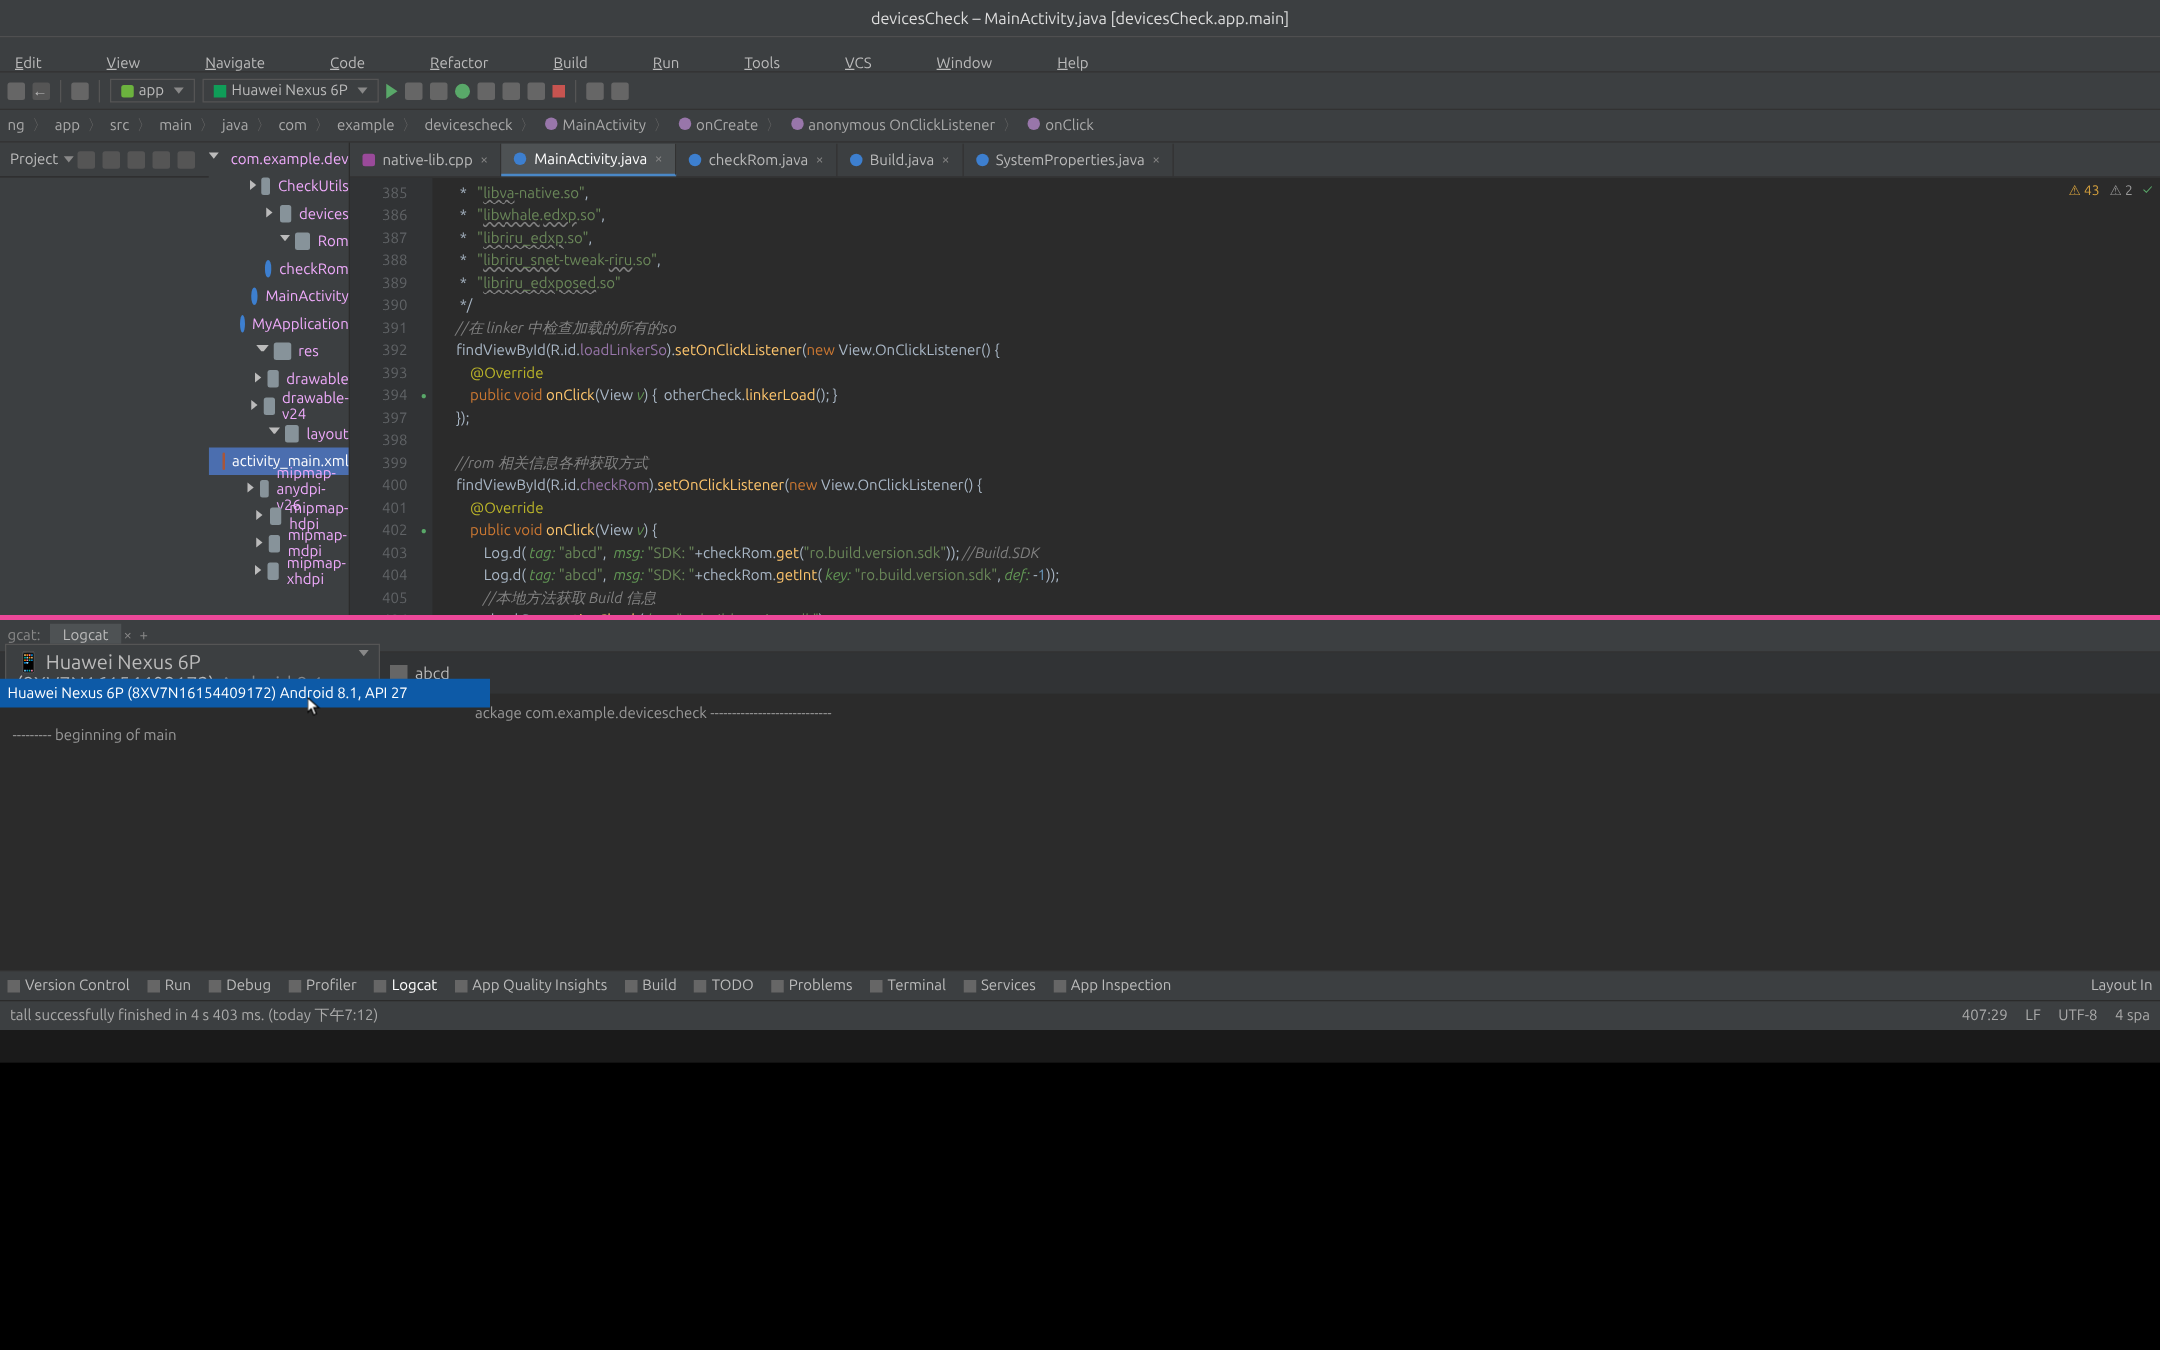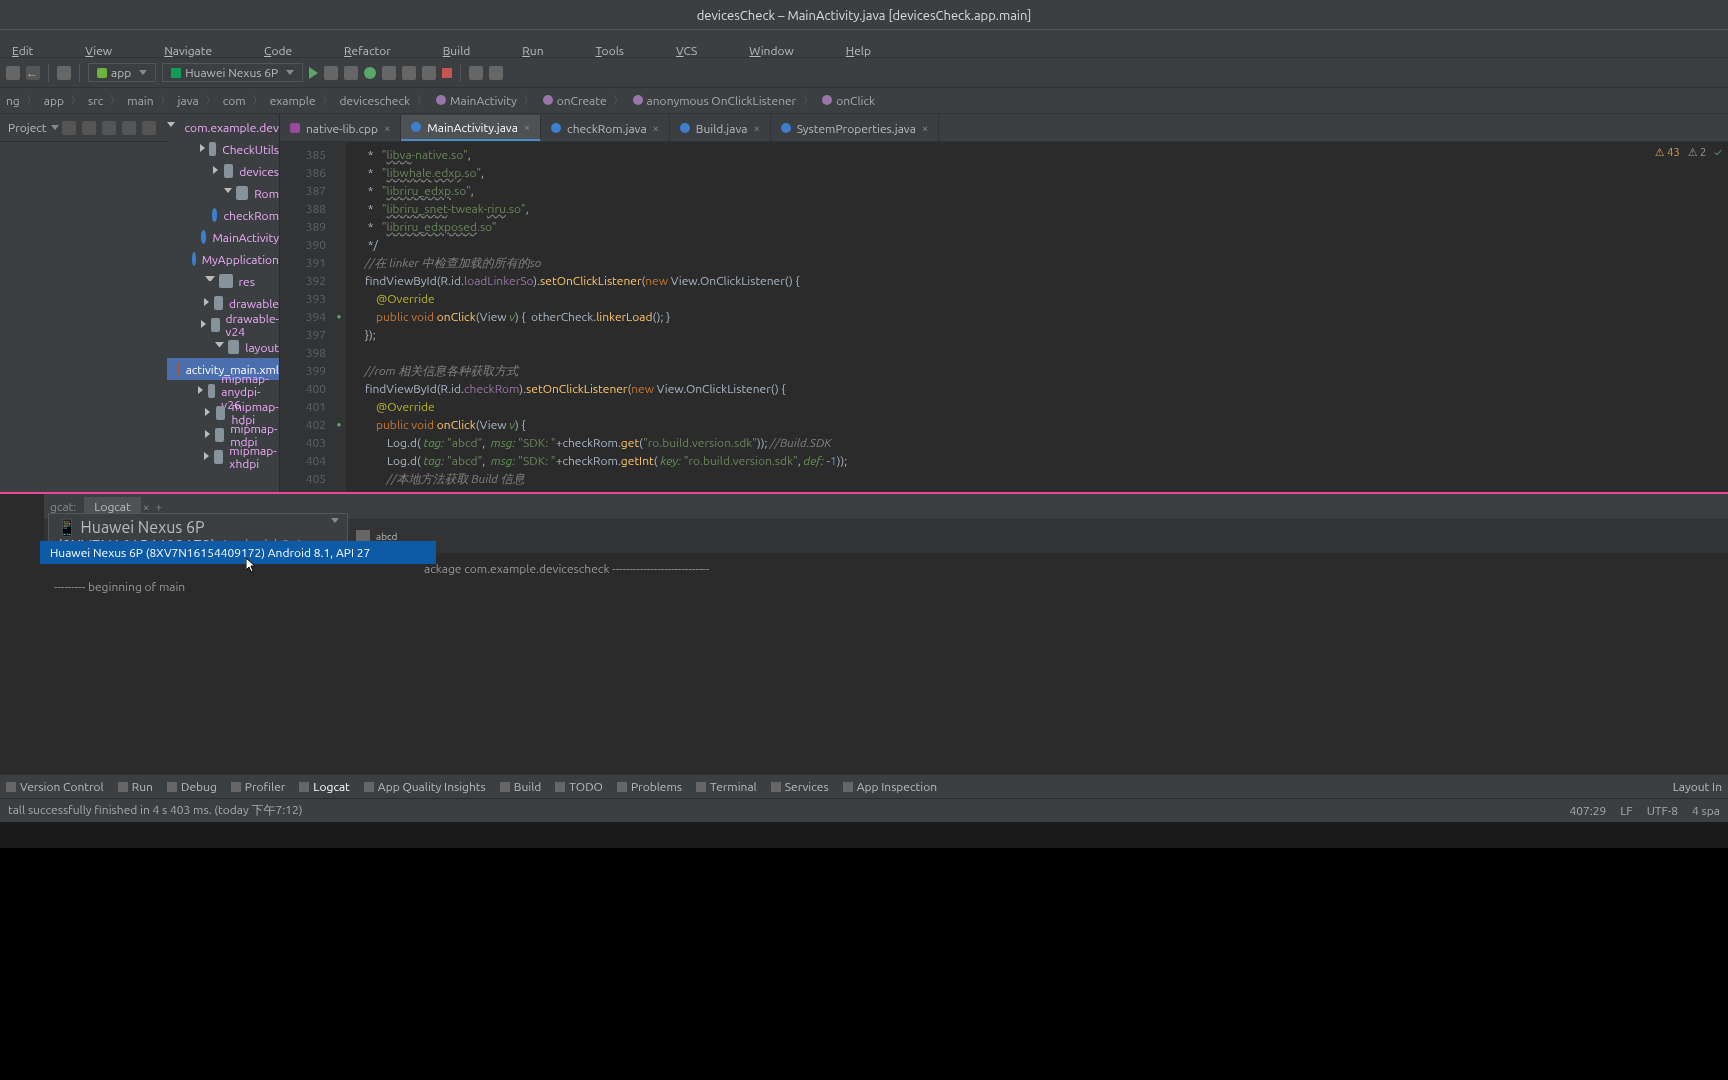--- a/index.html
+++ b/index.html
@@ -74,33 +74,33 @@
 .c-kw { color: #cc7832; }
 .c-cm { color: #808080; font-style: italic; }
 .c-id { color: #9876aa; }
 .c-call { color: #ffc66d; }
 .c-ann { color: #bbb529; }
 .c-param { color: #629755; font-style: italic; }
 .c-num { color: #6897bb; }
 .c-ul { text-decoration-line: underline; text-decoration-style: wavy; text-decoration-color: #808080; }
 
 
-.logcat-panel { background: #2b2b2b; border-top: 2px solid #ec4899; padding-left: 44px; }
+.logcat-panel { background: #2b2b2b; border-top: 4px solid #ec4899; }
 .logcat-tabs { height: 26px; background: #3c3f41; display: flex; align-items: center; padding: 0 6px; border-bottom: 1px solid #323232; }
 .logcat-tabs .ptab { padding: 3px 10px; color: #bbb; cursor: pointer; }
 .logcat-tabs .ptab.active { background: #4e5254; }
 .logcat-tabs .plus { color: #888; margin-left: 6px; cursor: pointer; }
 .logcat-toolbar { height: 34px; background: #313335; display: flex; align-items: center; padding: 0 4px; gap: 8px; border-bottom: 1px solid #2b2b2b; }
 .logcat-device { position: relative; width: 300px; }
 .logcat-device-btn { border: 1px solid #555; background: #3c3f41; padding: 4px 8px; color: #bbb; display: flex; align-items: flex-start; justify-content: space-between; font-size: 16px; }
 .logcat-device-btn .suffix { color: #888; }
 .logcat-popup { position: absolute; top: 28px; left: -8px; background: #0d5aa7; color: #fff; padding: 5px 10px; font-size: 12px; width: 396px; z-index: 10; }
 .logcat-filter { display: flex; align-items: center; gap: 6px; flex: 1; }
 .logcat-filter .ficon { width: 14px; height: 14px; background: #666; }
-.logcat-filter input { background: transparent; border: none; color: #bbb; font-size: 10px; outline: none; width: 200px; }
+.logcat-filter input { background: transparent; border: none; color: #bbb; font-size: 13px; outline: none; width: 200px; }
 .logcat-body { padding: 6px 10px; font-family: "JetBrains Mono", monospace; font-size: 12px; color: #999; height: 220px; }
 .logcat-body div { line-height: 18px; }
 .logcat-body .line1 { margin-left: 370px; }
 
 
 .bottom-bar { height: 24px; background: #3c3f41; display: flex; align-items: center; padding: 0 6px; border-top: 1px solid #323232; gap: 14px; font-size: 12px; color: #bbb; }
 .bottom-bar .btab { display: flex; align-items: center; gap: 4px; cursor: pointer; }
 .bottom-bar .btab.active { color: #fff; }
 .bottom-bar .bicon { width: 10px; height: 10px; background: #666; }
 .bottom-bar .right { margin-left: auto; }

